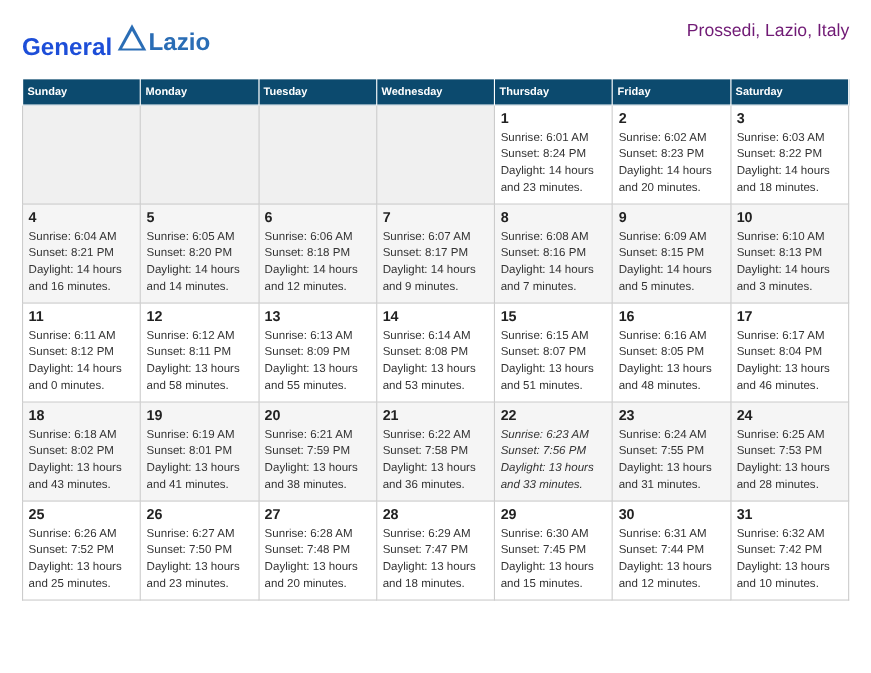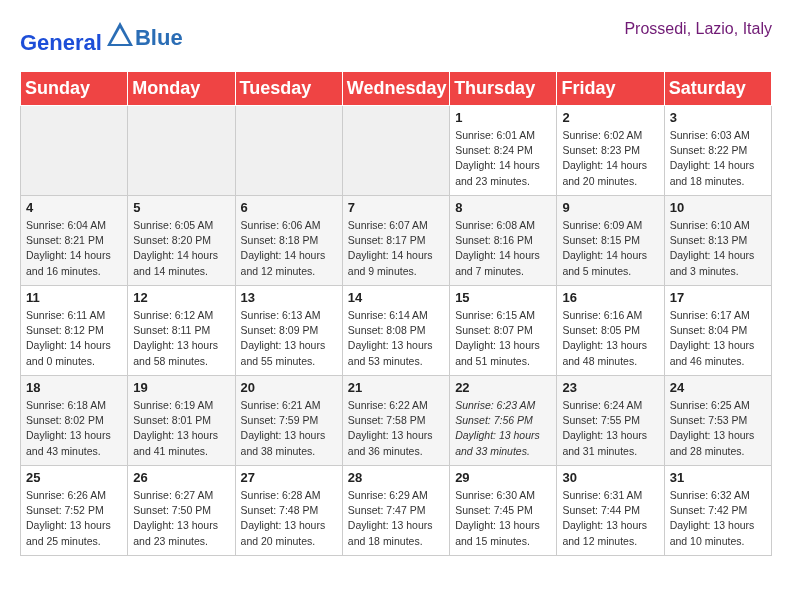--- a/index.html
+++ b/index.html
@@ -46,23 +46,23 @@
     .location {
       font-size: 16px;
       color: #701a75;
     }
     table {
       width: 100%;
       border-collapse: collapse;
       table-layout: fixed;
     }
     th {
-      background-color: #ef4444;
+      background-color: #0c4a6e;
       color: #fff;
-      font-size: 18px;
+      font-size: 10px;
       font-weight: bold;
       padding: 6px 4px;
       text-align: left;
       border: 1px solid #fff;
     }
     td {
       vertical-align: top;
       border: 1px solid #ccc;
       padding: 4px 5px;
       font-size: 11px;
@@ -95,21 +95,21 @@
 
 <div class="header">
   <div class="logo">
     <div>
       <span class="logo-text-general">General</span><svg class="logo-icon" viewBox="0 0 30 30">
         <polygon points="15,2 28,26 2,26" fill="#2a6db5"></polygon>
         <polygon points="15,8 24,24 6,24" fill="#fff"></polygon>
       </svg>
     </div>
     <div>
-      <span class="logo-text-blue">Blue</span>
+      <span class="logo-text-blue">Lazio</span>
     </div>
   </div>
   <div class="title-block">
     <div class="location">Prossedi, Lazio, Italy</div>
   </div>
 </div>
 
 <table>
   <thead>
     <tr id="header-row">

